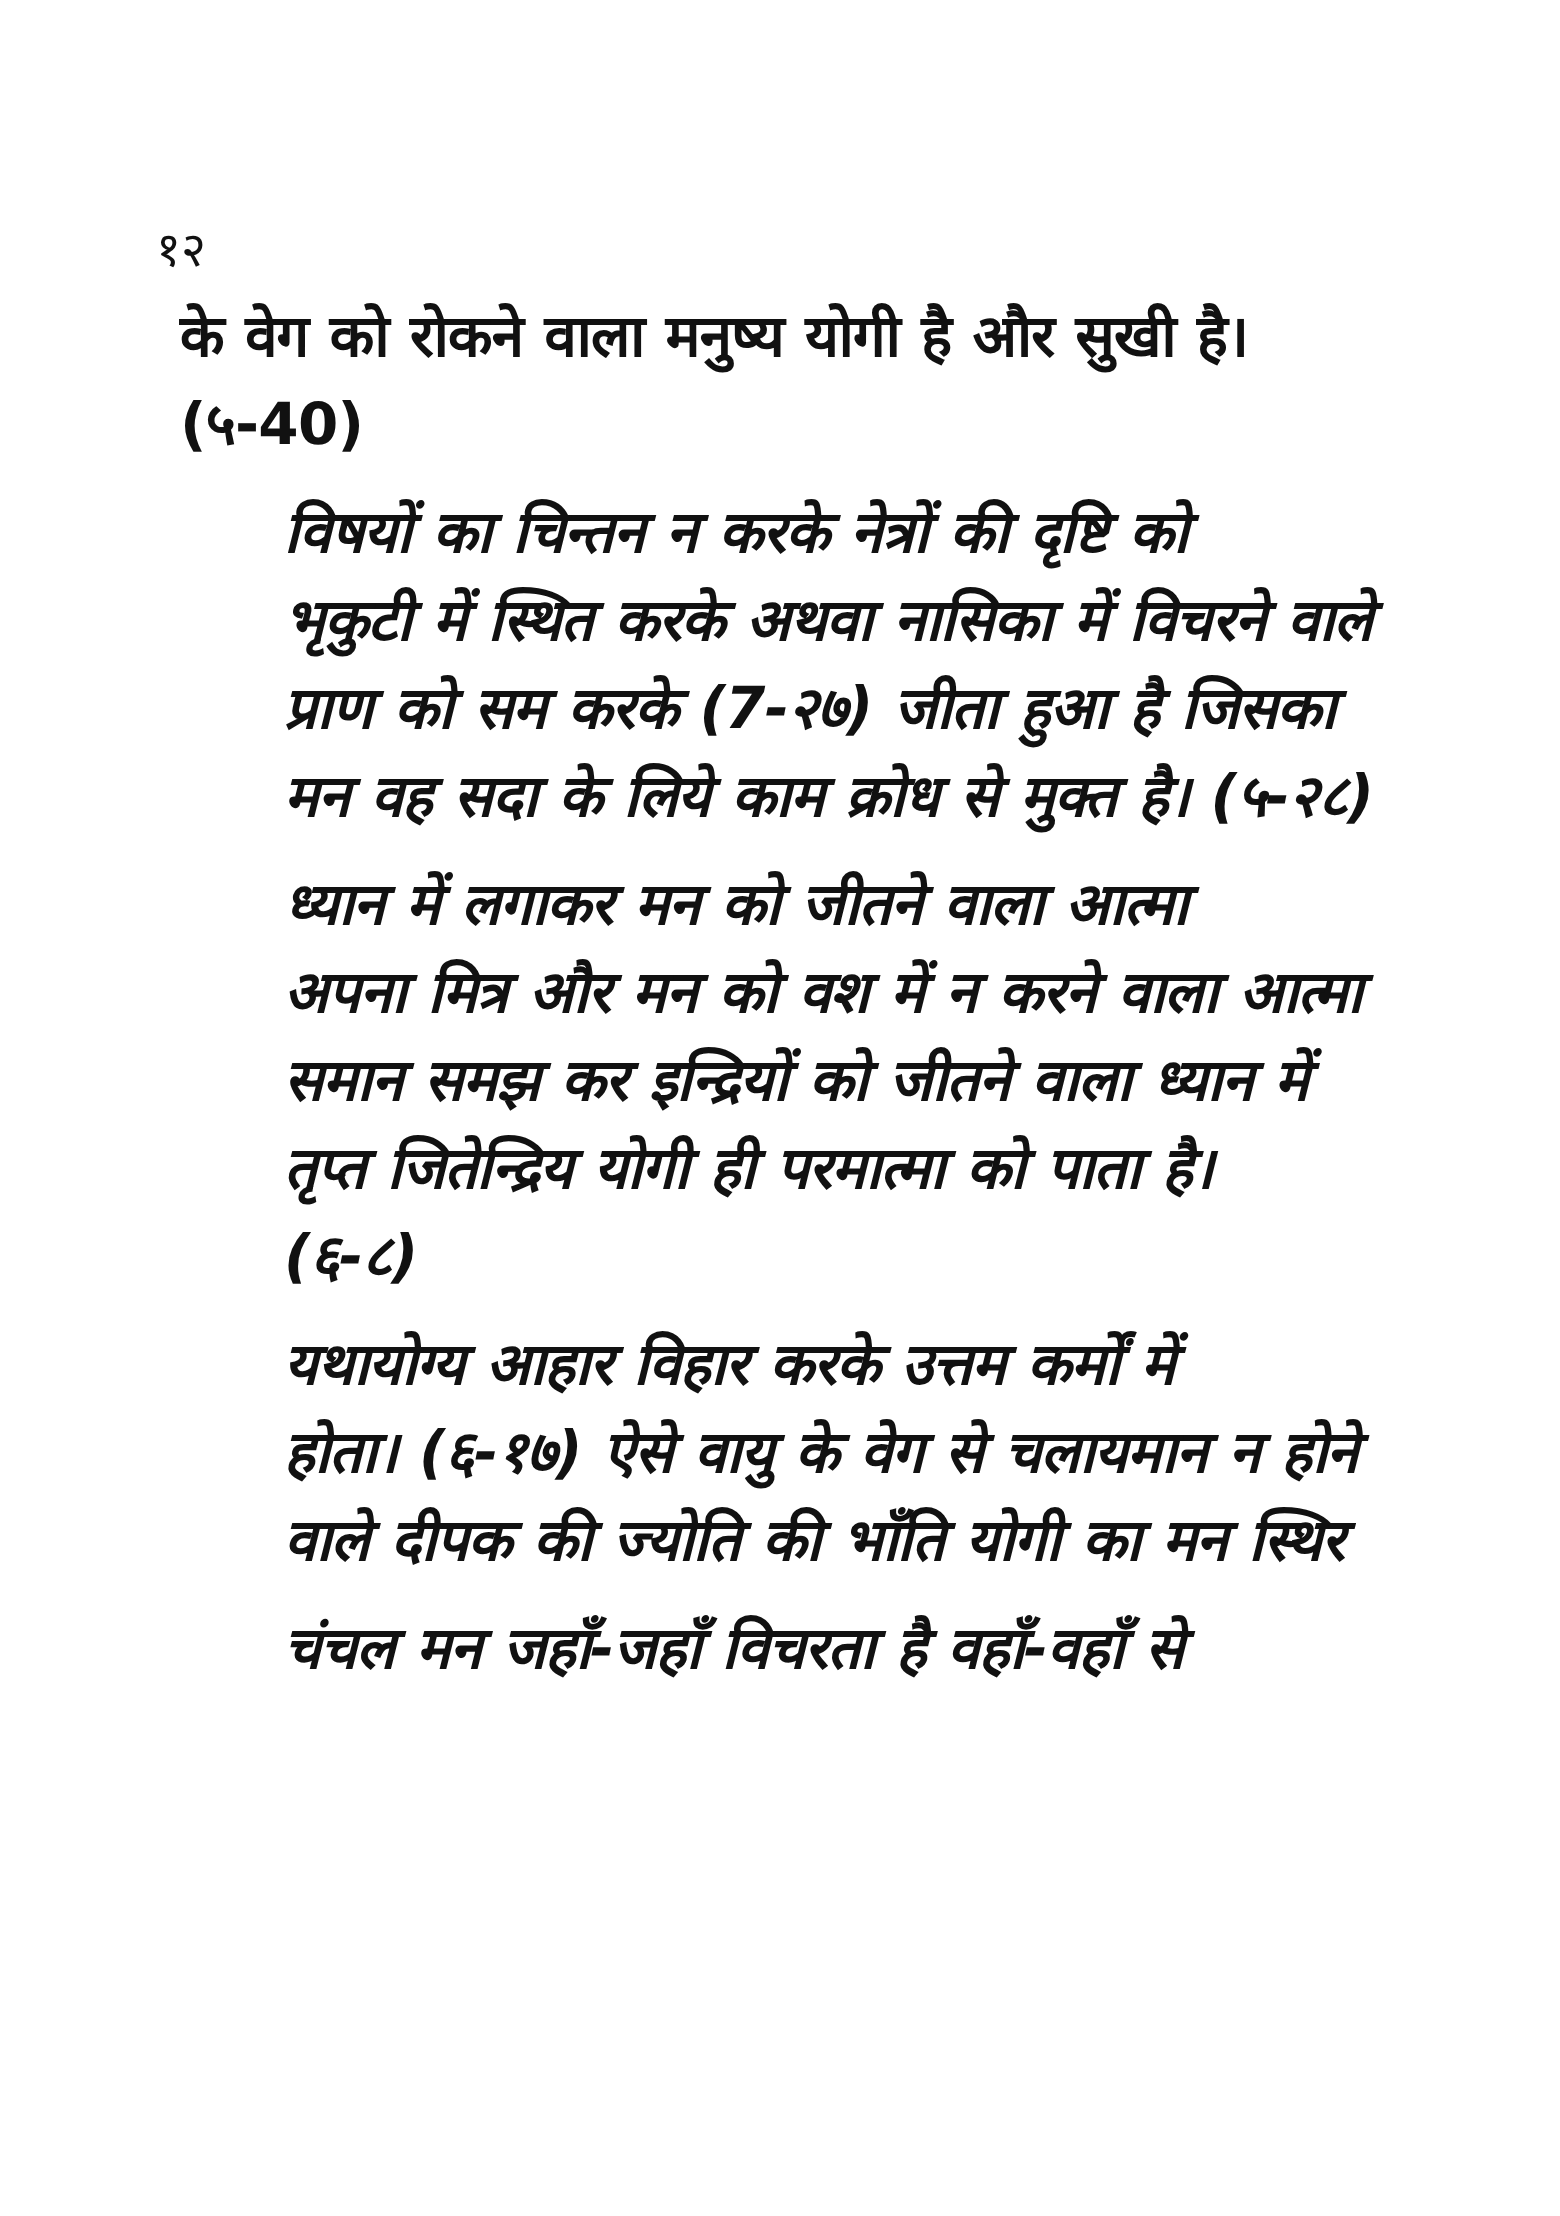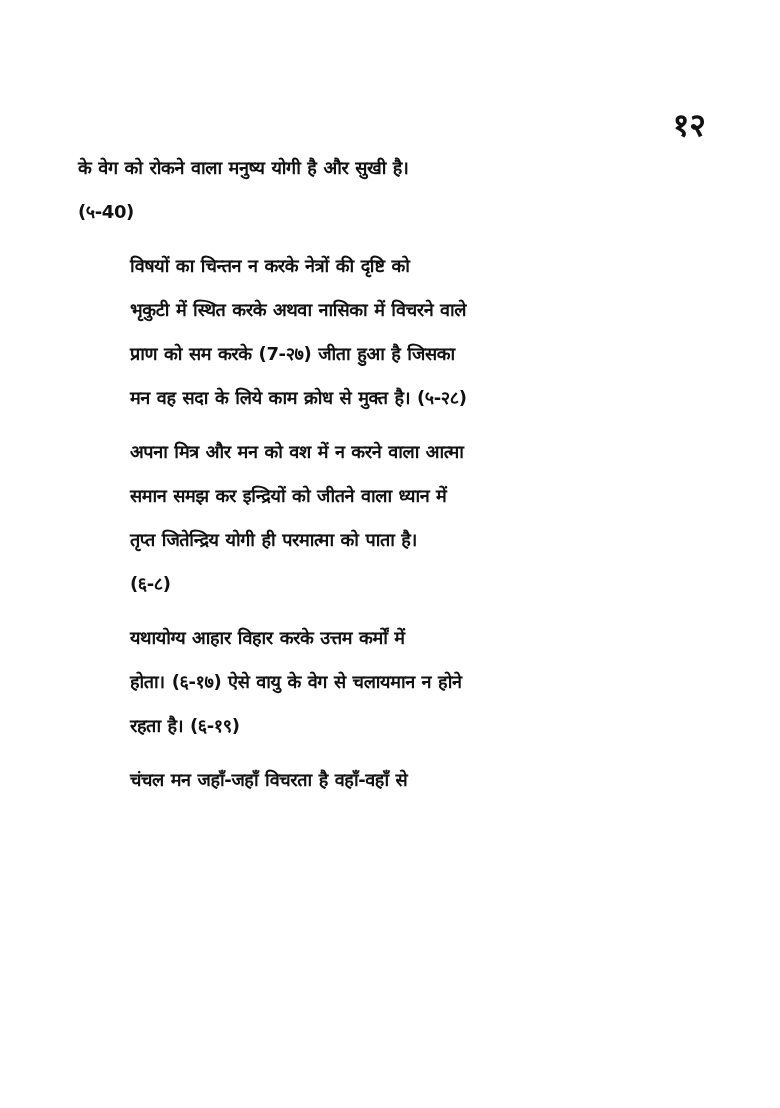--- a/index.html
+++ b/index.html
@@ -15,37 +15,37 @@
       color: #111111;
       font-family: "DejaVu Sans", "Liberation Sans", sans-serif;
     }
     .page {
       position: absolute;
       left: 78px;
       top: 108px;
       width: 628px;
     }
     .page-number {
-      font-size: 32px;
+      font-size: 24px;
       line-height: 34px;
-      font-weight: bold;
+      font-weight: normal;
       margin: 0 0 4px 0;
-      text-align: right;
     }
     .para {
-      font-size: 18px;
+      font-size: 29px;
       line-height: 44px;
       font-weight: bold;
       text-align: justify;
-      margin: 0 0 10px 0;
+      margin: 0 0 10px 12px;
       letter-spacing: -0.4px;
       word-spacing: 1px;
     }
     .para.indent {
       text-indent: 52px;
+      font-style: italic;
     }
     .line {
       display: block;
       white-space: nowrap;
     }
   </style>
 </head>
 <body>
 
 <div class="page">
@@ -57,28 +57,29 @@
   </p>
 
   <p class="para indent">
     <span class="line">विषयों का चिन्तन न करके नेत्रों की दृष्टि को</span>
     <span class="line">भृकुटी में स्थित करके अथवा नासिका में विचरने वाले</span>
     <span class="line">प्राण को सम करके (7-२७) जीता हुआ है जिसका</span>
     <span class="line">मन वह सदा के लिये काम क्रोध से मुक्त है। (५-२८)</span>
   </p>
 
   <p class="para indent">
+    <span class="line">ध्यान में लगाकर मन को जीतने वाला आत्मा</span>
     <span class="line">अपना मित्र और मन को वश में न करने वाला आत्मा</span>
     <span class="line">समान समझ कर इन्द्रियों को जीतने वाला ध्यान में</span>
     <span class="line">तृप्त जितेन्द्रिय योगी ही परमात्मा को पाता है।</span>
     <span class="line">(६-८)</span>
   </p>
 
   <p class="para indent">
     <span class="line">यथायोग्य आहार विहार करके उत्तम कर्मों में</span>
     <span class="line">होता। (६-१७) ऐसे वायु के वेग से चलायमान न होने</span>
-    <span class="line">रहता है। (६-१९)</span>
+    <span class="line">वाले दीपक की ज्योति की भाँति योगी का मन स्थिर</span>
   </p>
 
   <p class="para indent">
     <span class="line">चंचल मन जहाँ-जहाँ विचरता है वहाँ-वहाँ से</span>
   </p>
 </div>
 
 </body></html>

